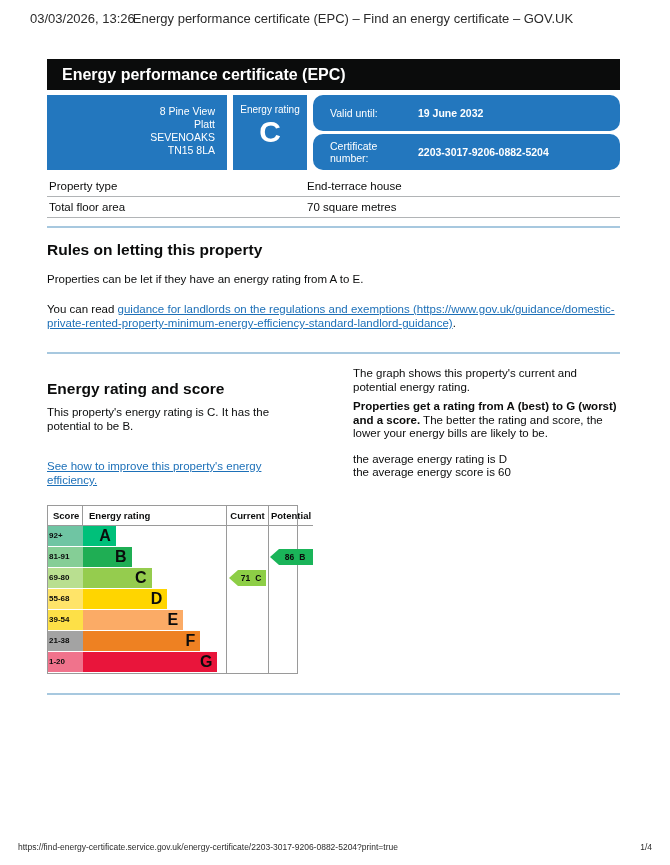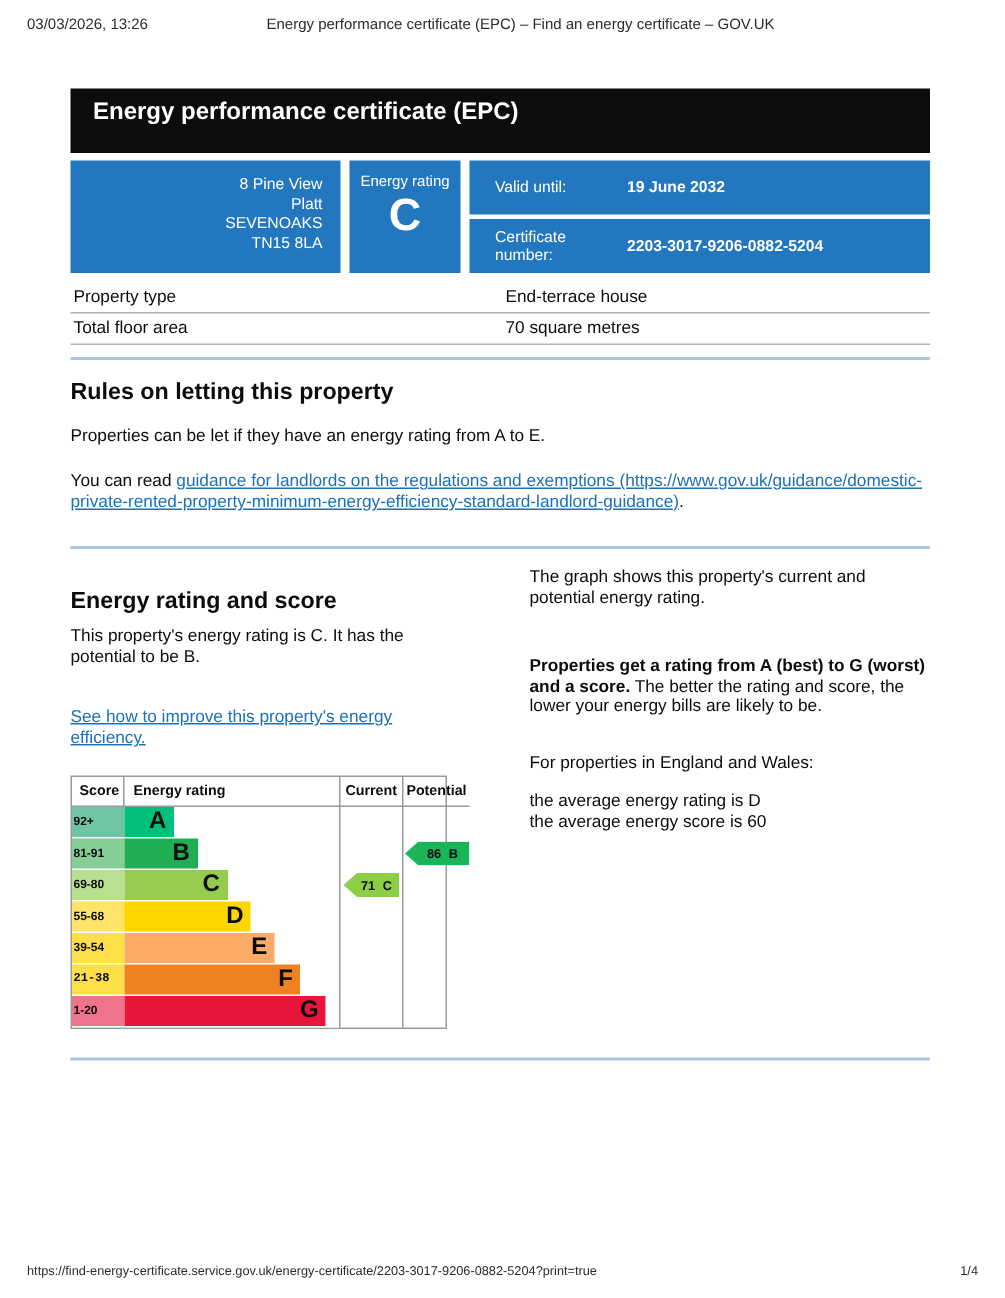--- a/index.html
+++ b/index.html
@@ -3,63 +3,63 @@
 <meta charset="utf-8">
 <style>
   * { margin:0; padding:0; box-sizing:border-box; }
   html,body { width:670px; height:865px; }
   body {
     position:relative; background:#ffffff; overflow:hidden;
     font-family:"Liberation Sans", sans-serif; color:#0b0c0c;
   }
   
   .print-header {
-    position:absolute; top:11px; left:0; right:0; height:12px;
-    font-size:10px; color:#2b2b2b;padding-left:24px;
+    position:absolute; top:11px; left:12px; right:0; height:12px;
+    font-size:13px; color:#2b2b2b;padding-left:24px;
   }
   .print-header .ts { position:absolute; left:18px; top:0; }
   .print-header .ttl { display:block; text-align:center; }
   .print-footer {
     position:absolute; bottom:13px; left:18px; right:18px;
     display:flex; justify-content:space-between;
     font-size:8.5px; color:#2b2b2b;
   }
   
   .content { position:absolute; top:59px; left:47px; width:573px; }
   .banner {
-    background:#0b0c0c; color:#ffffff; height:43px; line-height:31px;
+    background:#0b0c0c; color:#ffffff; height:31px; line-height:31px;
     font-size:16px; font-weight:bold; padding-left:15px;
   }
   .summary { display:flex; gap:6px; height:75px; margin-top:5px; }
   .panel { background:#2377be; color:#ffffff; }
   .panel-address { width:180px; padding:10px 12px 0 14px; font-size:10.5px; line-height:13px;text-align:right; }
   .panel-rating { width:74px; text-align:center; padding-top:9px; }
   .panel-rating .lbl { font-size:10px; }
   .panel-rating .big { font-size:30px; font-weight:bold; line-height:34px; }
   .panel-meta { flex:1; display:flex; flex-direction:column; gap:3px; background:#fff; }
-  .meta-row { flex:1; background:#2377be; color:#fff; display:flex; align-items:center; font-size:10.5px; }
+  .meta-row { flex:1; background:#2377be; color:#fff; display:flex; align-items:center; font-size:10.5px;border-radius:10px; }
   .meta-row .m-lbl { width:105px; padding-left:17px; }
   .meta-row .m-val { font-weight:bold; }
   .details { margin-top:6px; font-size:11.5px; }
   .d-row { display:flex; padding:4px 0 4px 2px; border-bottom:1px solid #b1b4b6; }
-  .d-label { width:288px; }
+  .d-label { width:258px; }
   .hr-blue { border:none; border-top:2px solid #a7c8df; margin-top:8px; }
   .hr-blue.sec { margin-top:22px; }
   h2 { font-size:15.5px; font-weight:bold; margin-top:13px; }
   .para { font-size:11.5px; line-height:14px; margin-top:13px; }
   .para.link-para { margin-top:16px; }
   a.lnk { color:#1d70b8; text-decoration:underline; }
   
   .two-col { display:flex; margin-top:13px; }
   .col-left { width:306px; }
   .col-right { flex:1; font-size:11.5px; line-height:13.5px; }
   .col-left .intro { margin-top:7px; width:250px; }
   .col-left .improve { margin-top:26px; width:240px; display:inline-block; }
   .col-right p { margin-top:0; }
-  .col-right .p2 { margin-top:32px; }
+  .col-right .p2 { margin-top:6px; }
   .col-right .p3 { margin-top:24px; }
   .col-right .p4 { margin-top:12px; }
   
   .chart {
     margin-top:17px; width:251px;
     display:grid; grid-template-columns:35px 143px 42px 45px;
     grid-template-rows:20px repeat(7,21px);
     border:1px solid #9a9a9a;
   }
   .ch { font-size:9.5px; font-weight:bold; line-height:19px; border-bottom:1px solid #9a9a9a; }
@@ -162,21 +162,21 @@
             <div class="bar" style="width: 48%; background: rgb(149, 204, 78);">C</div>
           </div>
           <div class="score-cell" style="grid-area: 5 / 1; background: rgb(255, 228, 105);">55-68</div>
           <div class="bar-cell" style="grid-area: 5 / 2;">
             <div class="bar" style="width: 59%; background: rgb(255, 213, 0);">D</div>
           </div>
           <div class="score-cell" style="grid-area: 6 / 1; background: #fde047;">39-54</div>
           <div class="bar-cell" style="grid-area: 6 / 2;">
             <div class="bar" style="width: 70%; background: rgb(251, 171, 102);">E</div>
           </div>
-          <div class="score-cell" style="grid-area: 7 / 1; background: #fde047; font-family: Liberation Mono, monospace;">21-38</div>
+          <div class="score-cell" style="grid-area: 7 / 1; background: #a3a3a3;">21-38</div>
           <div class="bar-cell" style="grid-area: 7 / 2;">
             <div class="bar" style="width: 82%; background: rgb(238, 129, 34);">F</div>
           </div>
           <div class="score-cell" style="grid-area: 8 / 1; background: rgb(240, 115, 140);">1-20</div>
           <div class="bar-cell" style="grid-area: 8 / 2;">
             <div class="bar" style="width: 94%; background: rgb(233, 21, 59);">G</div>
           </div>
           <div class="ptr-col current-col" style="grid-area: 2 / 3 / span 7;">
             <div class="arrow" style="background: rgb(141, 206, 70); top: 44px;">
               <span>71</span>
@@ -188,21 +188,20 @@
               <span>86</span>
               <span>B</span>
             </div>
           </div>
         </div>
     </div>
 
     <div class="col-right">
       <p class="p1">The graph shows this property's current and potential energy rating.</p>
       <p class="p2"><b>Properties get a rating from A (best) to G (worst) and a score.</b><span> The better the rating and score, the lower your energy bills are likely to be.</span></p>
-      <p class="p3">For properties in England and Wales:</p>
       <p class="p4"><span>the average energy rating is D</span><br><span>the average energy score is 60</span></p>
     </div>
   </div>
 
   <hr class="hr-blue" style="margin-top:19px">
 </div>
 
 <div class="print-footer">
   <span>https://find-energy-certificate.service.gov.uk/energy-certificate/2203-3017-9206-0882-5204?print=true</span>
   <span>1/4</span>

